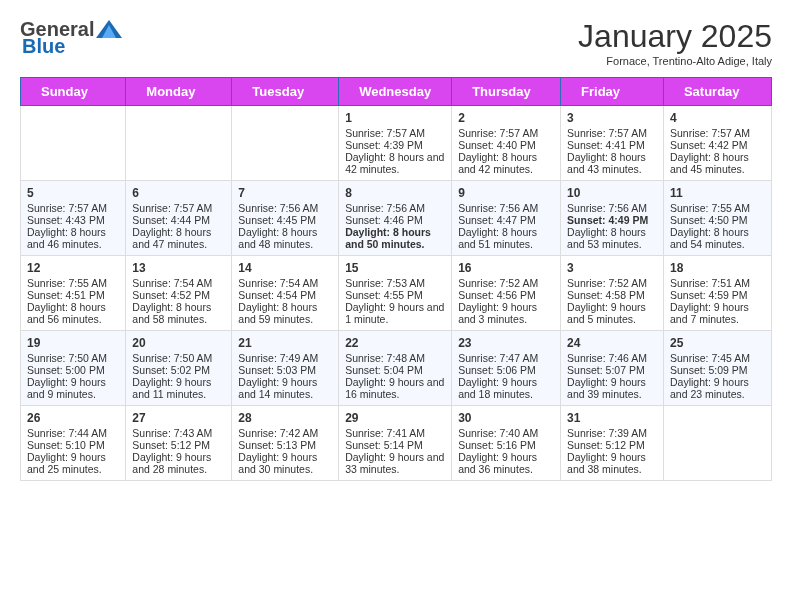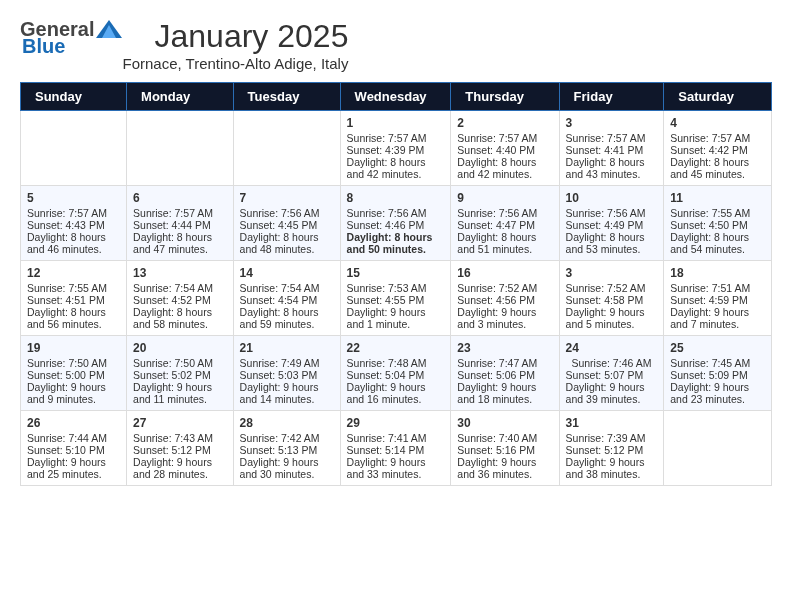--- a/index.html
+++ b/index.html
@@ -9,48 +9,49 @@
       width: 792px;
       min-height: 612px;
     }
     .page {
       width: 792px;
       padding: 18px 20px 18px 20px;
     }
     .header {
       display: flex;
       align-items: flex-start;
+      justify-content: space-between;
       margin-bottom: 10px;
     }
     .logo {
       display: flex;
       align-items: center;
     }
     .title-block {
       text-align: right;
     }
     .month-title {
       font-size: 32px;
       font-weight: normal;
       color: #333;
     }
     .location-title {
-      font-size: 15px;
+      font-size: 11px;
       color: #333;
     }
     .calendar-table {
       width: 100%;
       border-collapse: collapse;
       border: 1px solid #ccc;
     }
     .calendar-table th {
-      background-color: #0f172a;
+      background-color: #d946ef;
       color: #fff;
       text-align: left;
-      padding: 6px 14px;
+      padding: 6px 20px;
       font-size: 13px;
       font-weight: bold;
       border: 1px solid #2a6db5;
     }
     .calendar-table td {
       vertical-align: top;
       padding: 5px 6px;
       font-size: 10.5px;
       color: #333;
       border: 1px solid #ddd;
@@ -171,21 +172,21 @@
           </td>
           <td>
             <span class="day-num">9</span>
             <span style="display: block;">Sunrise: 7:56 AM</span>
             <span style="display: block;">Sunset: 4:47 PM</span>
             <span style="display: block;">Daylight: 8 hours and 51 minutes.</span>
           </td>
           <td>
             <span class="day-num">10</span>
             <span style="display: block;">Sunrise: 7:56 AM</span>
-            <span style="display: block;">Sunset: 4:49 PM</span>
+            <span style="display: block; font-weight: bold;">Sunset: 4:49 PM</span>
             <span style="display: block;">Daylight: 8 hours and 53 minutes.</span>
           </td>
           <td>
             <span class="day-num">11</span>
             <span style="display: block;">Sunrise: 7:55 AM</span>
             <span style="display: block;">Sunset: 4:50 PM</span>
             <span style="display: block;">Daylight: 8 hours and 54 minutes.</span>
           </td>
         </tr>
         <tr class="row-white">
@@ -258,21 +259,21 @@
             <span style="display: block;">Daylight: 9 hours and 16 minutes.</span>
           </td>
           <td>
             <span class="day-num">23</span>
             <span style="display: block;">Sunrise: 7:47 AM</span>
             <span style="display: block;">Sunset: 5:06 PM</span>
             <span style="display: block;">Daylight: 9 hours and 18 minutes.</span>
           </td>
           <td>
             <span class="day-num">24</span>
-            <span style="display: block; text-align: center;">Sunrise: 7:46 AM</span>
+            <span style="display: block;">Sunrise: 7:46 AM</span>
             <span style="display: block;">Sunset: 5:07 PM</span>
             <span style="display: block;">Daylight: 9 hours and 39 minutes.</span>
           </td>
           <td>
             <span class="day-num">25</span>
             <span style="display: block;">Sunrise: 7:45 AM</span>
             <span style="display: block;">Sunset: 5:09 PM</span>
             <span style="display: block;">Daylight: 9 hours and 23 minutes.</span>
           </td>
         </tr>

